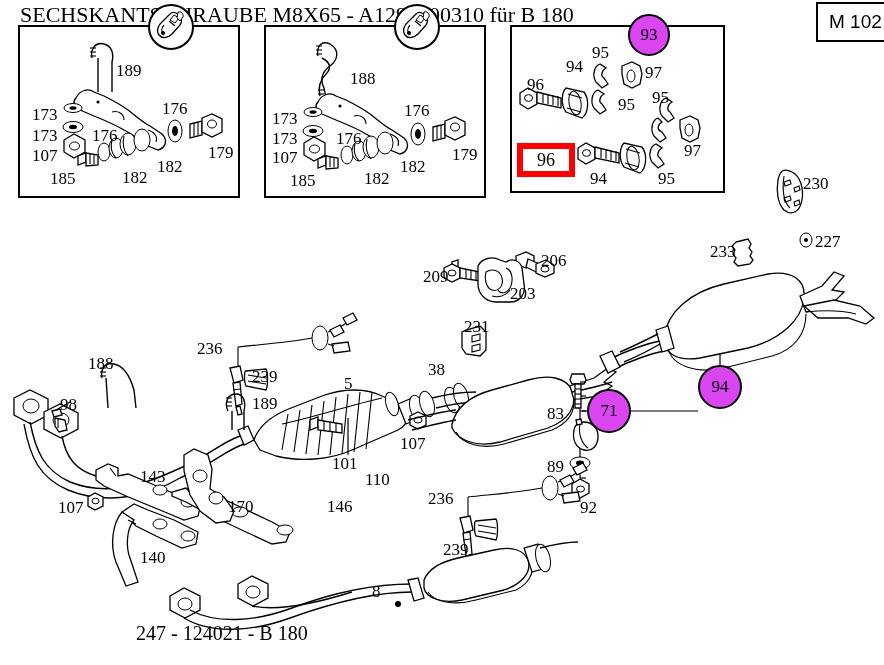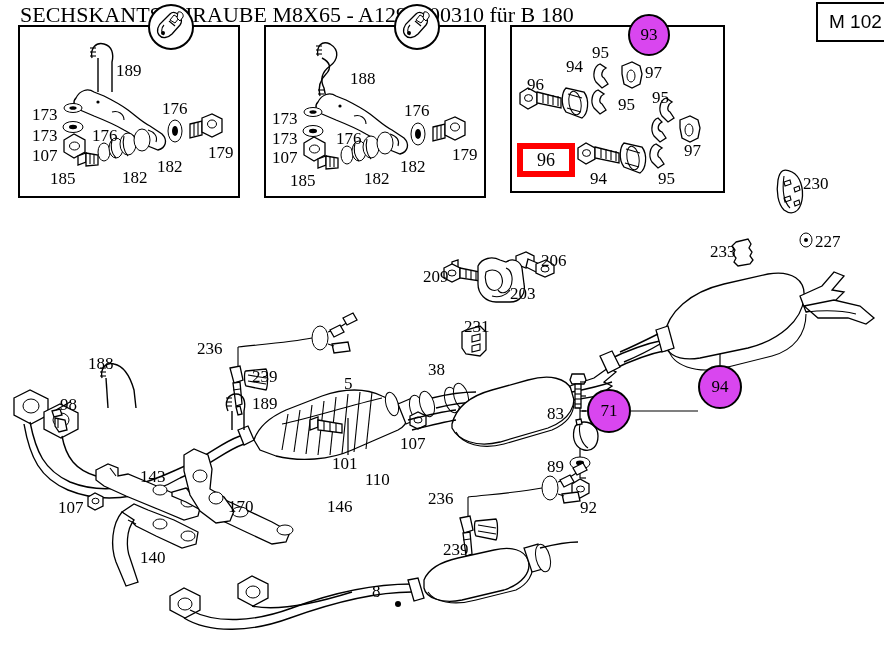--- a/index.html
+++ b/index.html
@@ -550,20 +550,21 @@
 
   <div class="callout" style="left:628px; top:14px; width:42px; height:42px;">93</div>
 
   <div class="callout" style="left:587px; top:389px; width:44px; height:44px;">71</div>
   <div class="callout" style="left:698px; top:365px; width:44px; height:44px;">94</div>
 
   <div class="highlight-box" id="hl-96" style="left: 517px; top: 143px; width: 58px; height: 34px; border: 6px solid rgb(255, 0, 0);">
     <span>96</span>
   </div>
 
+  <div class="footer-code">247 - 124021 - B 180</div>
 
   <div id="inset-labels">
       <div class="lbl" style="left: 116px; top: 62px;">189</div>
       <div class="lbl" style="left: 32px; top: 106px;">173</div>
       <div class="lbl" style="left: 32px; top: 127px;">173</div>
       <div class="lbl" style="left: 32px; top: 147px;">107</div>
       <div class="lbl" style="left: 92px; top: 127px;">176</div>
       <div class="lbl" style="left: 162px; top: 100px;">176</div>
       <div class="lbl" style="left: 208px; top: 144px;">179</div>
       <div class="lbl" style="left: 157px; top: 158px;">182</div>

